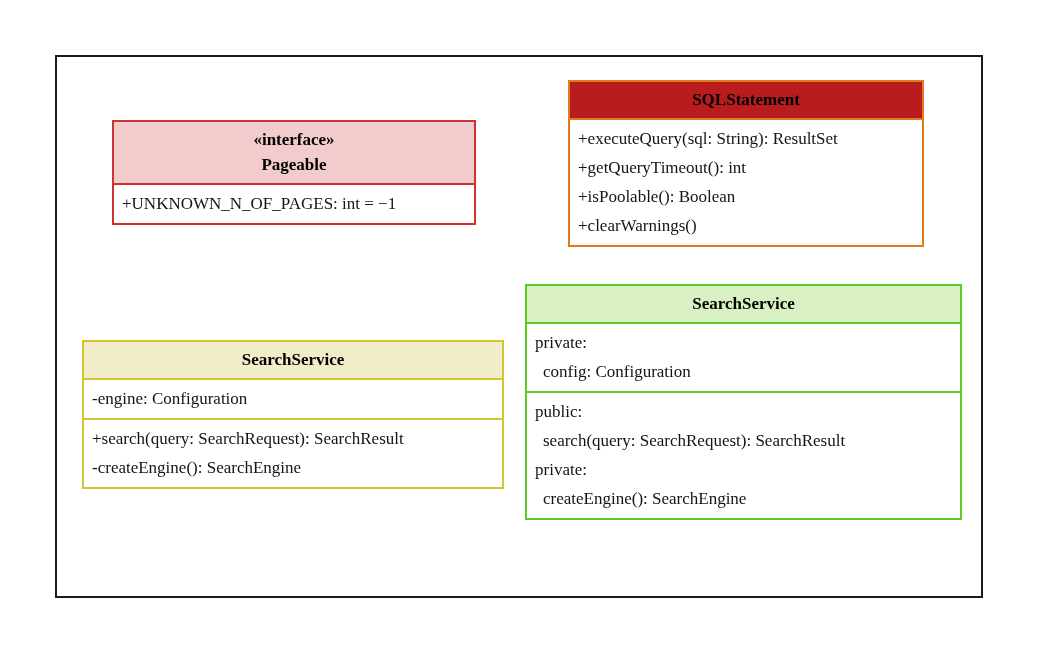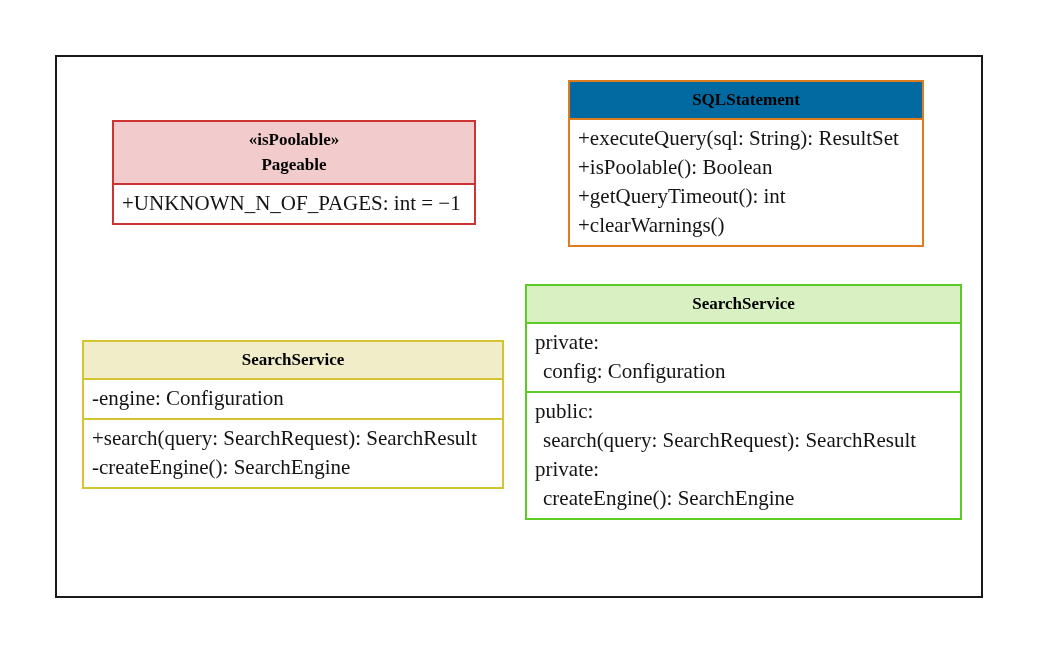--- a/index.html
+++ b/index.html
@@ -55,38 +55,38 @@
   }
   .uml-compartment {
     box-sizing: border-box;
     padding: 4px 0 5px 0;
   }
   .uml-compartment.divided {
     border-top-style: solid;
     border-top-width: 2px;
   }
   .uml-row {
-    font-size: 21px;
+    font-size: 17px;
     line-height: 29px;
     white-space: pre;
     padding: 0 8px;
     color: #141414;
   }
   .uml-row.indented {
     padding-left: 16px;
   }
   .uml-row .static {
   }
 
   
   .theme-pink   { border-color: #cc3333; }
   .theme-pink   > .uml-header { background: #f2cccc; border-bottom: 2px solid #cc3333; }
 
   .theme-orange { border-color: #e07b1e; }
-  .theme-orange > .uml-header { background: #0369a1; border-bottom: 2px solid #e07b1e; }
+  .theme-orange > .uml-header { background: #b91c1c; border-bottom: 2px solid #e07b1e; }
 
   .theme-yellow { border-color: #d4c432; }
   .theme-yellow > .uml-header { background: #f2edc9; border-bottom: 2px solid #d4c432; }
   .theme-yellow .uml-compartment.divided { border-top-color: #d4c432; }
 
   .theme-green  { border-color: #5ccc22; }
   .theme-green  > .uml-header { background: #d9f0c2; border-bottom: 2px solid #5ccc22; }
   .theme-green  .uml-compartment.divided { border-top-color: #5ccc22; }
 
   
@@ -96,36 +96,36 @@
   #class-searchservice-cpp  { left: 523px; top: 282px; width: 437px; }
 </style>
 </head>
 <body>
 
 <div id="canvas">
   <div id="diagram-frame">
 
     <div class="uml-class theme-pink" id="class-pageable" style="left:55px; top:63px;">
       <div class="uml-header">
-        <span class="stereotype">«isPoolable»</span>
+        <span class="stereotype">«interface»</span>
         <span class="cname">Pageable</span>
       </div>
       <div class="uml-compartment">
         <div class="uml-row">+UNKNOWN_N_OF_PAGES: int = −1</div>
       </div>
     </div>
 
     <div class="uml-class theme-orange" id="class-sqlstatement" style="left:511px; top:23px;">
       <div class="uml-header">
         <span class="cname">SQLStatement</span>
       </div>
       <div class="uml-compartment">
         <div class="uml-row">+executeQuery(sql: String): ResultSet</div>
+        <div class="uml-row">+getQueryTimeout(): int</div>
         <div class="uml-row">+isPoolable(): Boolean</div>
-        <div class="uml-row">+getQueryTimeout(): int</div>
         <div class="uml-row">+clearWarnings()</div>
       </div>
     </div>
 
     <div class="uml-class theme-yellow" id="class-searchservice-uml" style="left:25px; top:283px;">
       <div class="uml-header">
         <span class="cname">SearchService</span>
       </div>
       <div class="uml-compartment">
         <div class="uml-row">-engine: Configuration</div>

